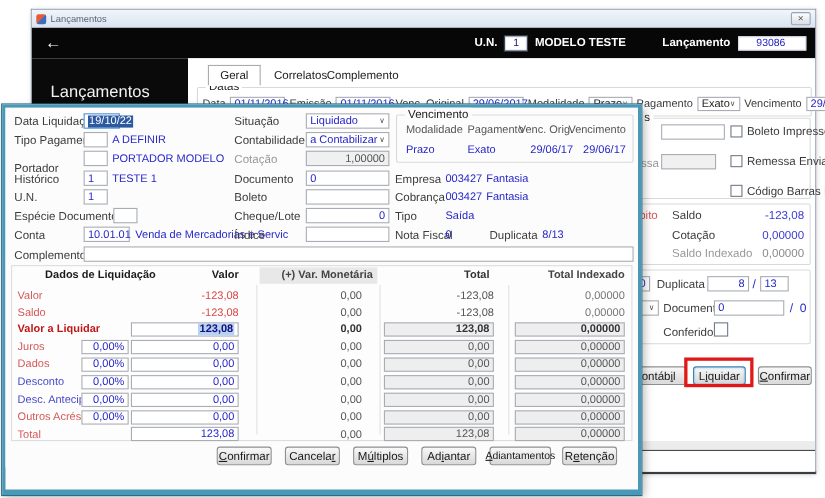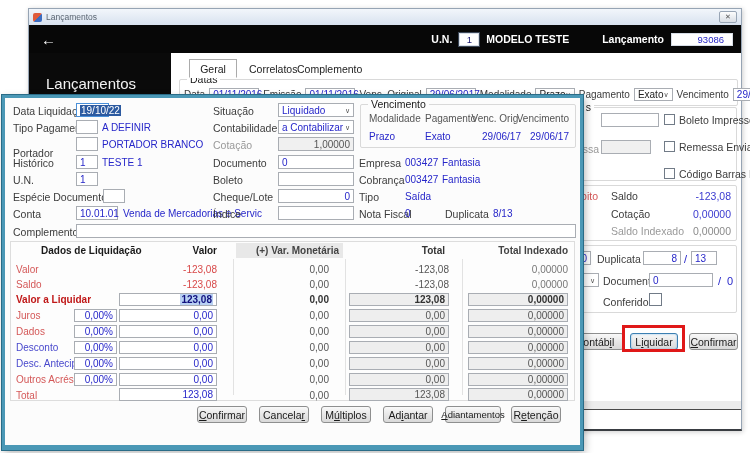--- a/index.html
+++ b/index.html
@@ -18,21 +18,21 @@
   #mw-header{height:28px;background:#070707;display:flex;align-items:center;color:#fff;padding:0 8px 0 12px;}
   #hdr-back{font-size:15px;line-height:1;margin-right:14px;color:#fff;}
   #hdr-title{font-size:11.5px;font-weight:600;letter-spacing:.1px;}
   #hdr-right{margin-left:auto;display:flex;align-items:center;gap:7px;}
   #hdr-un-label{font-size:10.5px;font-weight:600;}
   #hdr-un-box{width:20px;height:13px;background:#fff;border:1px solid #d7dde6;outline:1px solid #3a4656;
      color:#16166e;font-size:9.5px;display:flex;align-items:center;justify-content:center;}
   #hdr-company{font-size:10.5px;font-weight:600;margin-right:26px;}
   #hdr-lanc-label{font-size:10.5px;font-weight:600;}
   #hdr-lanc-box{width:62px;height:13px;background:#fff;border:1px solid #d7dde6;color:#2323c4;font-size:9.5px;
-     display:flex;align-items:center;justify-content:flex-end;padding-right:8px;}
+     display:flex;align-items:center;justify-content:flex-end;padding-right:18px;}
   #mw-body{position:relative;display:flex;height:376px;}
   #sidebar{width:142px;background:#0a0a0a;color:#f2f2f2;flex:0 0 auto;}
   #sidebar-title{margin:22px 0 0 17px;font-size:15px;}
   #content{position:relative;flex:1;background:#fff;}
 
   
   .tab{position:absolute;top:6px;height:19px;display:flex;align-items:center;justify-content:center;font-size:10.5px;color:#222;padding:0 10px;}
   .tab.active{background:#fff;border:1px solid #ababab;border-bottom:1px solid #fff;z-index:2;}
 
   
@@ -201,21 +201,21 @@
 
       <div class="abs lbl" style="left:8px;top:7px;">Data Liquidação</div>
       <div class="abs box" style="left:71px;top:5px;width:33px;border-color:#4a90d9;">
           <span class="selhl">19/10/22</span>
         </div>
       <div class="abs lbl" style="left:8px;top:24px;">Tipo Pagamento</div>
       <div class="abs box" style="left:71px;top:22px;width:22px;"></div>
       <div class="abs navy" style="left:97px;top:24px;font-size:10px;">A DEFINIR</div>
       <div class="abs lbl" style="left:8px;top:49px;">Portador</div>
       <div class="abs box" style="left:71px;top:39px;width:22px;"></div>
-      <div class="abs navy" style="left:97px;top:41px;font-size:10px;">PORTADOR BRANCO</div>
+      <div class="abs navy" style="left:97px;top:41px;font-size:10px;">PORTADOR MODELO</div>
       <div class="abs lbl" style="left:8px;top:59px;">Histórico</div>
       <div class="abs box" style="left:71px;top:57px;width:22px;">1</div>
       <div class="abs navy" style="left:97px;top:59px;font-size:10px;">TESTE 1</div>
       <div class="abs lbl" style="left:8px;top:76px;">U.N.</div>
       <div class="abs box" style="left:71px;top:74px;width:22px;">1</div>
       <div class="abs lbl" style="left:8px;top:93px;">Espécie Documento</div>
       <div class="abs box" style="left:98px;top:91px;width:22px;"></div>
       <div class="abs lbl" style="left:8px;top:110px;">Conta</div>
       <div class="abs box" style="left:71px;top:108px;width:42px;">10.01.01</div>
       <div class="abs navy" style="left:118px;top:110px;font-size:10px;">Venda de Mercadorias e Servic</div>

